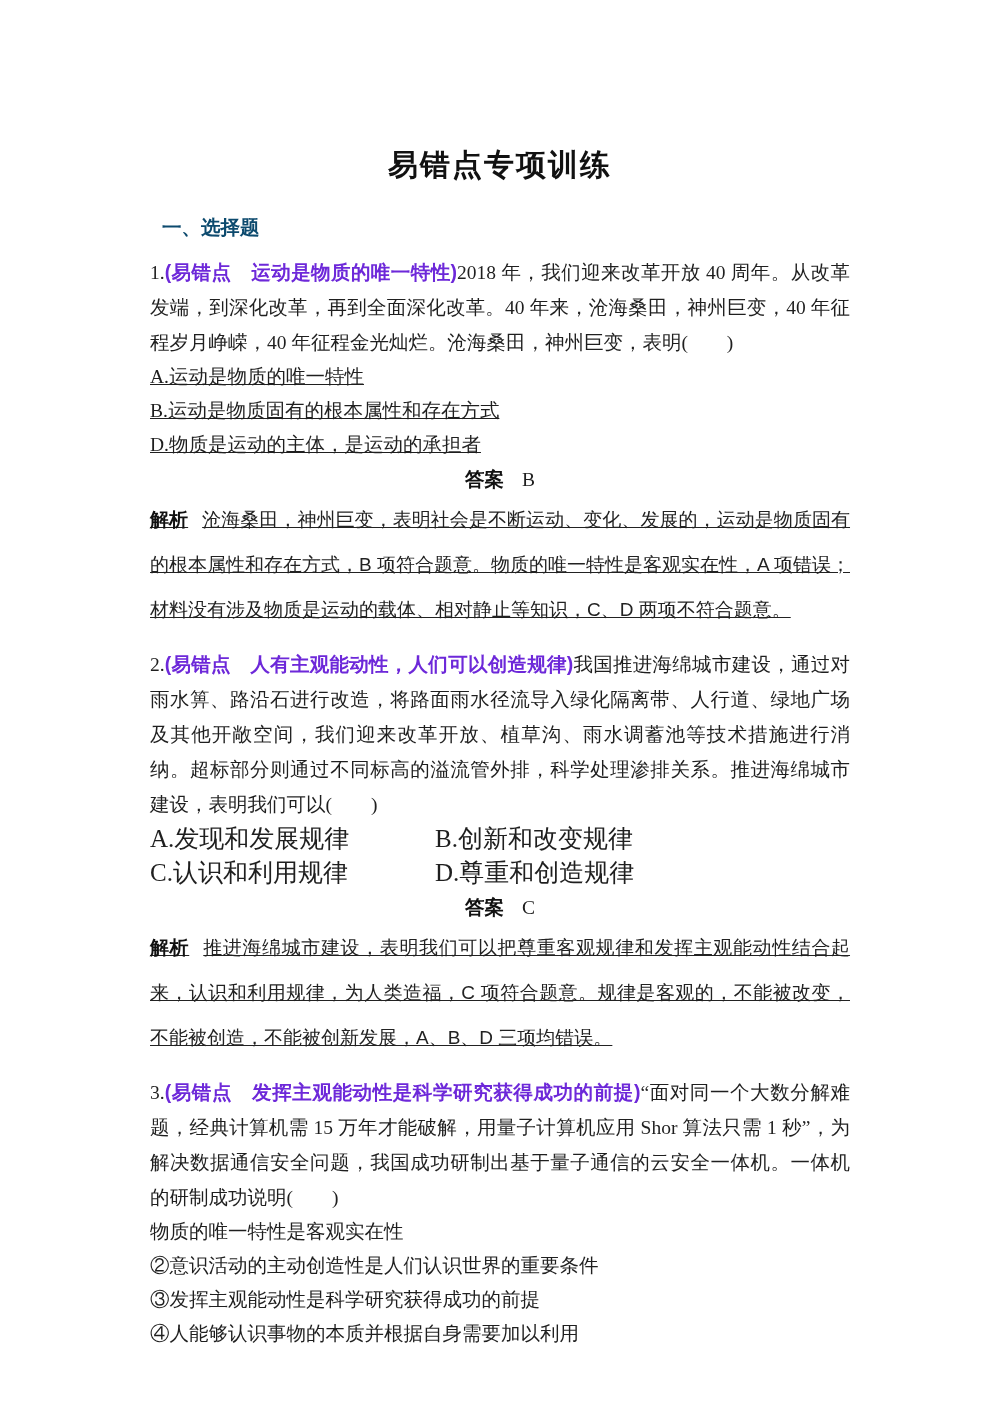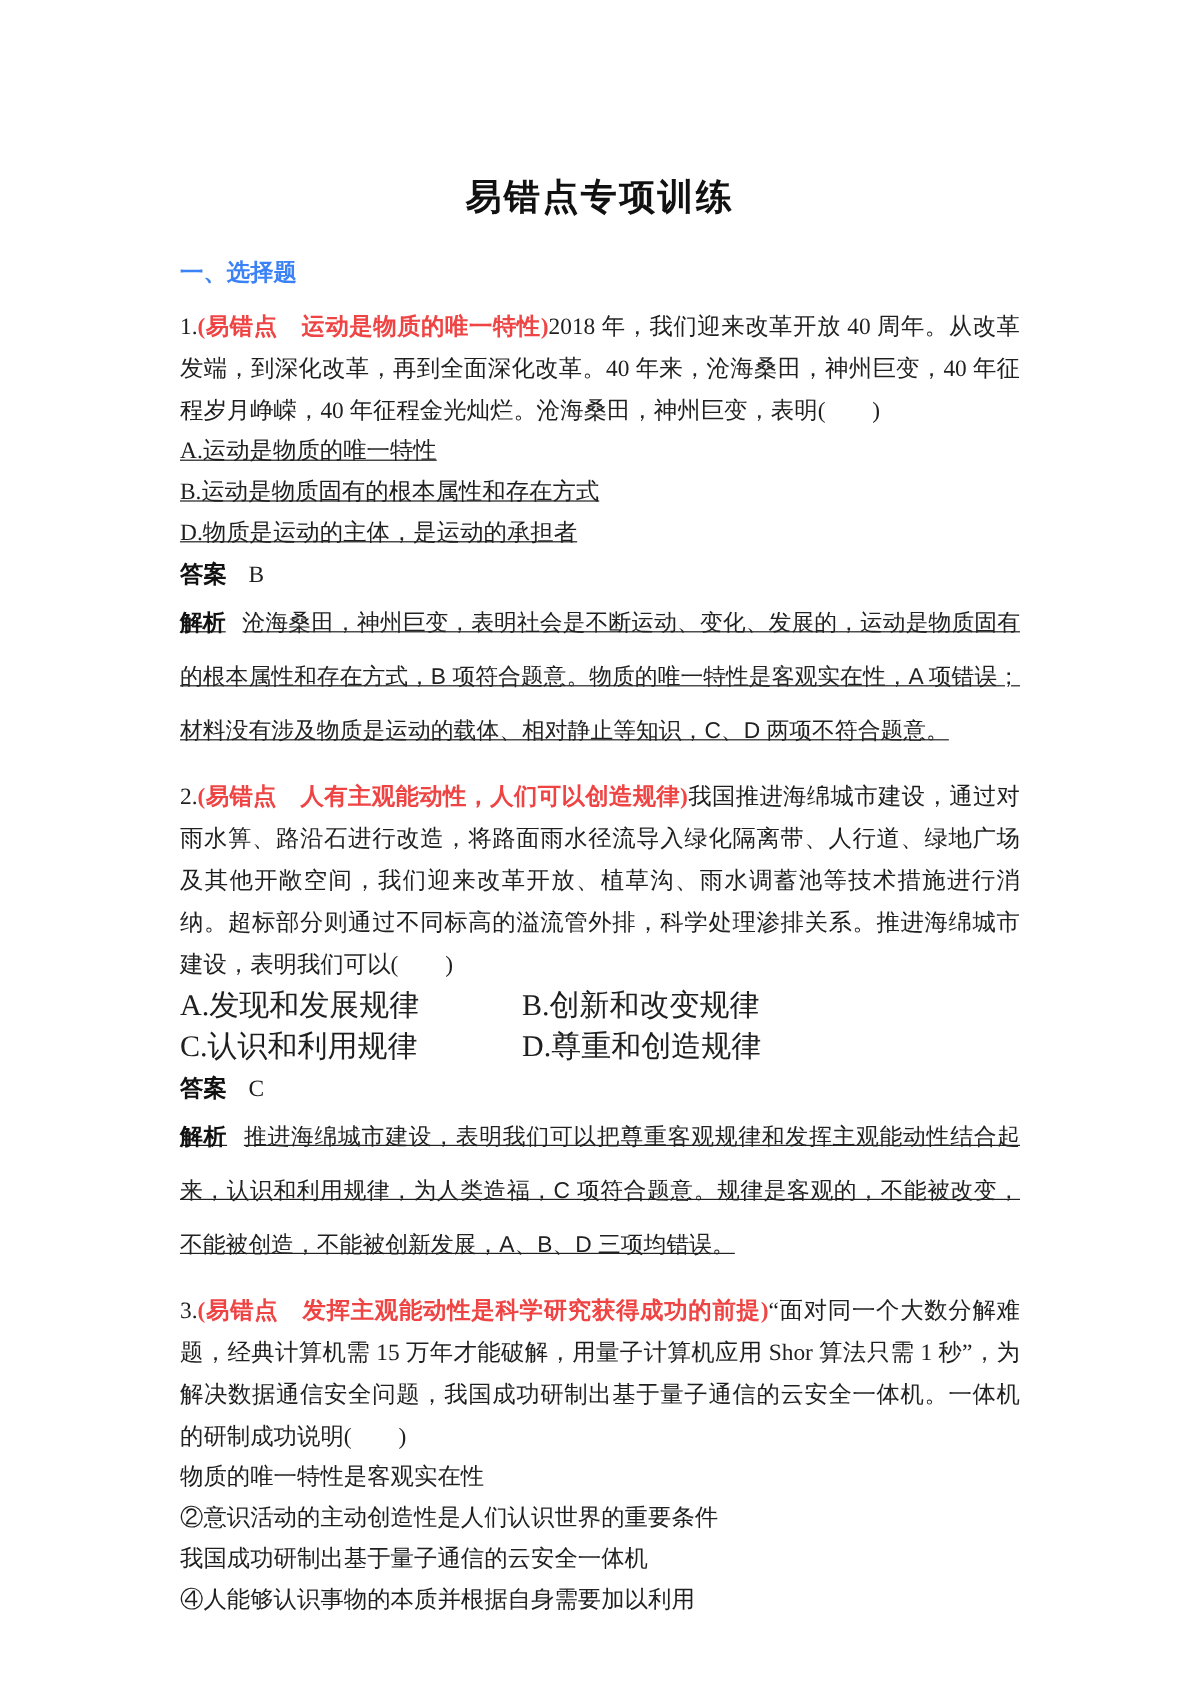--- a/index.html
+++ b/index.html
@@ -24,59 +24,60 @@
     margin: 0;
     font-family: "Liberation Sans", "DejaVu Sans", sans-serif;
     font-size: 30px;
     line-height: 38px;
     font-weight: 700;
     text-align: center;
     letter-spacing: 2px;
     color: #111;
   }
   .section-heading {
-    margin: 30px 0 0 0;
+    margin: 30px 0 0 12px;
     font-family: "Liberation Sans", "DejaVu Sans", sans-serif;
     font-size: 19.5px;
     line-height: 26px;
     font-weight: 600;
-    color: #3b82f6;
+    color: #0c4a6e;
   }
   .stem {
     margin: 15px 0 0 0;
     font-family: "Liberation Serif", "DejaVu Serif", serif;
     font-size: 19.5px;
     line-height: 35px;
     text-align: justify;
     color: #1f1f1f;
   }
   .stem .q-tag {
-    font-family: Liberation Serif, serif;
+    font-family: Liberation Sans, sans-serif;
     font-weight: 700;
-    color: #ef4444;
+    color: #6d28d9;
   }
   .option-line {
     margin: 0;
     font-family: "Liberation Serif", "DejaVu Serif", serif;
     font-size: 19.5px;
     line-height: 34px;
     text-decoration: underline;
   }
   .options-grid {
     display: grid;
     grid-template-columns: 285px 1fr;
     font-family: "Liberation Serif", "DejaVu Serif", serif;
     font-size: 25px;
     line-height: 34px;
   }
   .answer-row {
     margin: 0;
     font-size: 19.5px;
     line-height: 34px;
     font-family: "Liberation Serif", "DejaVu Serif", serif;
+    text-align: center;
   }
   .label-bold {
     font-family: "Liberation Sans", "DejaVu Sans", sans-serif;
     font-weight: 700;
     color: #111;
     margin-right: 18px;
   }
   .analysis-row {
     margin: 0;
     font-family: "Liberation Sans", "DejaVu Sans", sans-serif;
@@ -122,17 +123,17 @@
       <span>D.尊重和创造规律</span>
     </div>
     <p class="answer-row"><span class="label-bold">答案</span><span>C</span></p>
     <p class="analysis-row"><span class="label-bold">解析</span><span>推进海绵城市建设，表明我们可以把尊重客观规律和发挥主观能动性结合起来，认识和利用规律，为人类造福，C 项符合题意。规律是客观的，不能被改变，不能被创造，不能被创新发展，A、B、D 三项均错误。</span></p>
   </div>
 
   <div class="q-block">
     <p class="stem"><span class="serif">3.</span><span class="q-tag">(易错点　发挥主观能动性是科学研究获得成功的前提)</span><span>“面对同一个大数分解难题，经典计算机需 15 万年才能破解，用量子计算机应用 Shor 算法只需 1 秒”，为解决数据通信安全问题，我国成功研制出基于量子通信的云安全一体机。一体机的研制成功说明(　　)</span></p>
     <p class="item-line">物质的唯一特性是客观实在性</p>
     <p class="item-line">②意识活动的主动创造性是人们认识世界的重要条件</p>
-    <p class="item-line">我国成功研制出基于量子通信的云安全一体机</p>
+    <p class="item-line">③发挥主观能动性是科学研究获得成功的前提</p>
     <p class="item-line">④人能够认识事物的本质并根据自身需要加以利用</p>
   </div>
 
 </div>
 
 </body></html>

